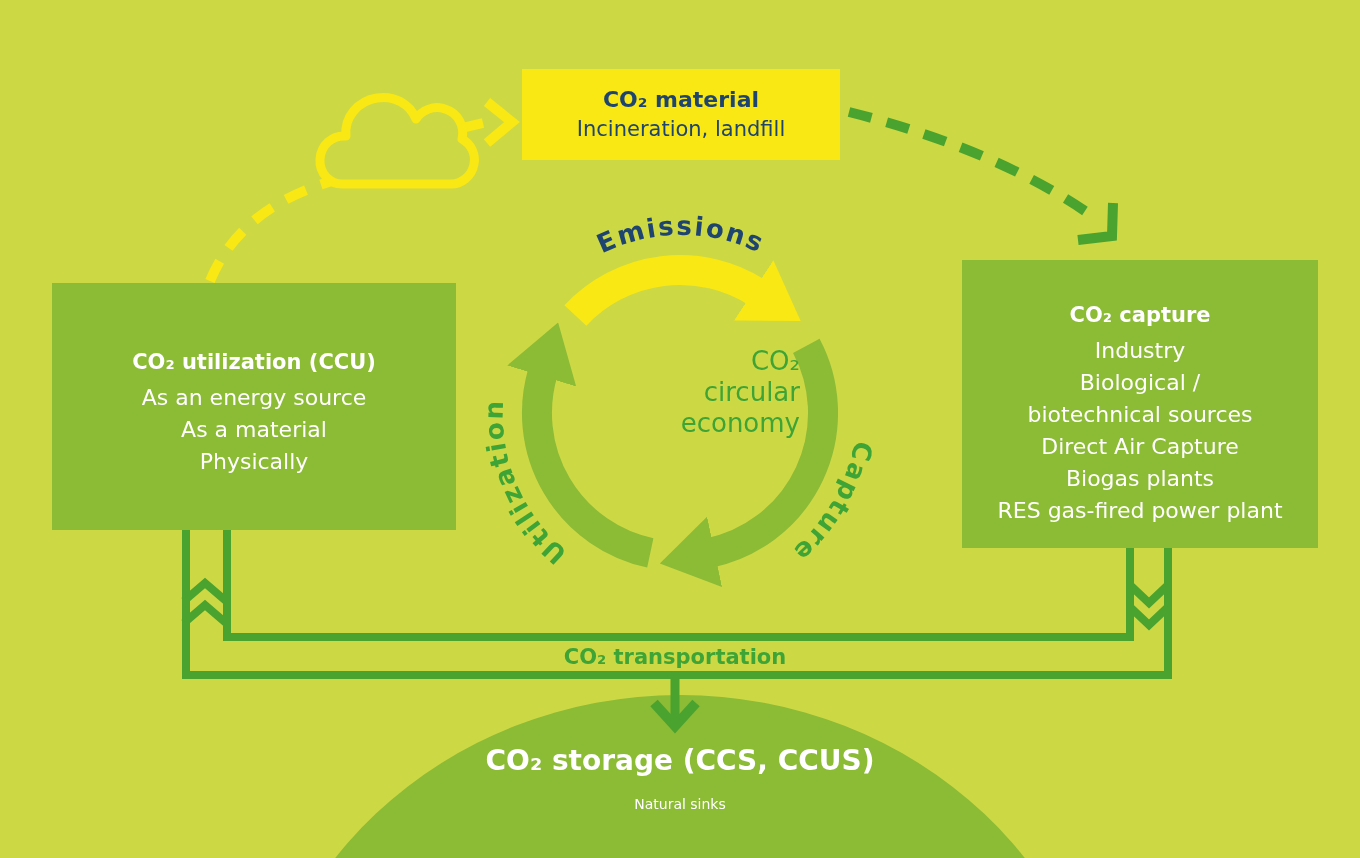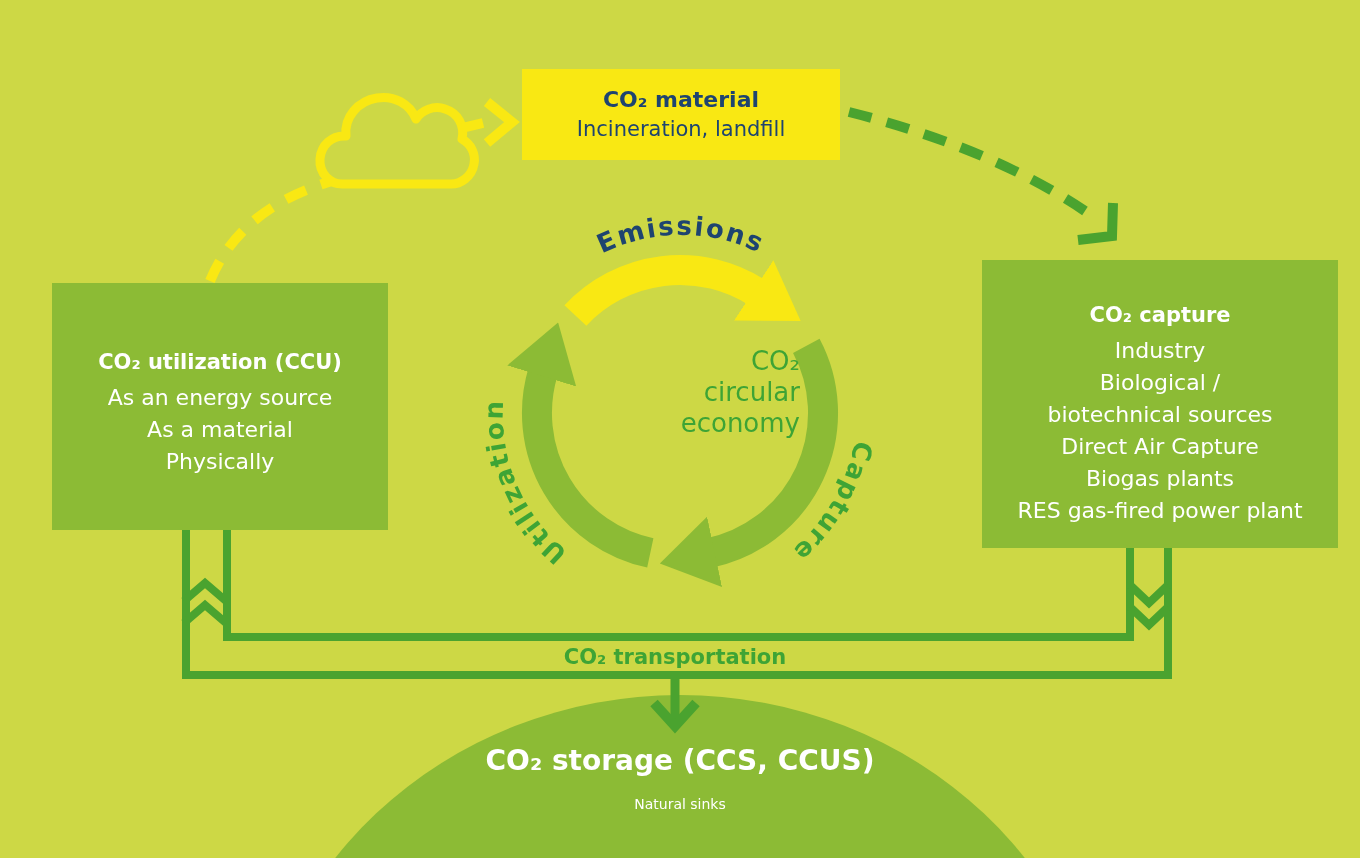--- a/index.html
+++ b/index.html
@@ -12,23 +12,23 @@
     position:relative;width:1360px;height:858px;overflow:hidden;
     background:var(--background);
   }
   .overlay{position:absolute;left:0;top:0;width:1360px;height:858px;z-index:2;pointer-events:none;}
   .box{position:absolute;display:flex;flex-direction:column;align-items:center;justify-content:center;text-align:center;z-index:3;}
   .box-title{font-weight:bold;font-size:21px;line-height:28px;}
   .box-item{font-size:22px;line-height:32px;color:var(--white);}
   .emissions-box{left:522px;top:69px;width:318px;height:91px;background:var(--yellow);color:var(--navy);}
   .emissions-box .box-title{font-size:22px;}
   .emissions-box .box-sub{font-size:21px;line-height:30px;color:var(--navy);}
-  .utilization-box{left:52px;top:283px;width:336px;height:247px;background:var(--box_green);color:var(--white);padding-top:12px;}
+  .utilization-box{left:52px;top:283px;width:404px;height:247px;background:var(--box_green);color:var(--white);padding-top:12px;}
   .utilization-box .box-title{margin-bottom:6px;}
-  .capture-box{left:982px;top:260px;width:356px;height:288px;background:var(--box_green);color:var(--white);padding-top:20px;}
+  .capture-box{left:962px;top:260px;width:356px;height:288px;background:var(--box_green);color:var(--white);padding-top:20px;}
   .capture-box .box-title{margin-bottom:6px;}
   .cycle-center{position:absolute;left:560px;top:346px;width:240px;text-align:right;z-index:3;
     color:var(--text_green);font-weight:normal;font-size:26px;line-height:31px;}
   .transport-label{position:absolute;left:440px;top:645px;width:470px;text-align:center;z-index:3;
     color:var(--text_green);font-weight:bold;font-size:21px;}
   .storage-ellipse{position:absolute;left:250px;top:695px;width:860px;height:810px;border-radius:50%;
     background:var(--box_green);z-index:1;}
   .storage-text{position:absolute;left:430px;top:747px;width:500px;text-align:center;z-index:3;color:var(--white);}
   .storage-text .box-title{font-size:28px;margin-bottom:14px;}
   .storage-text .box-item{font-size:14px;line-height:31px;}

